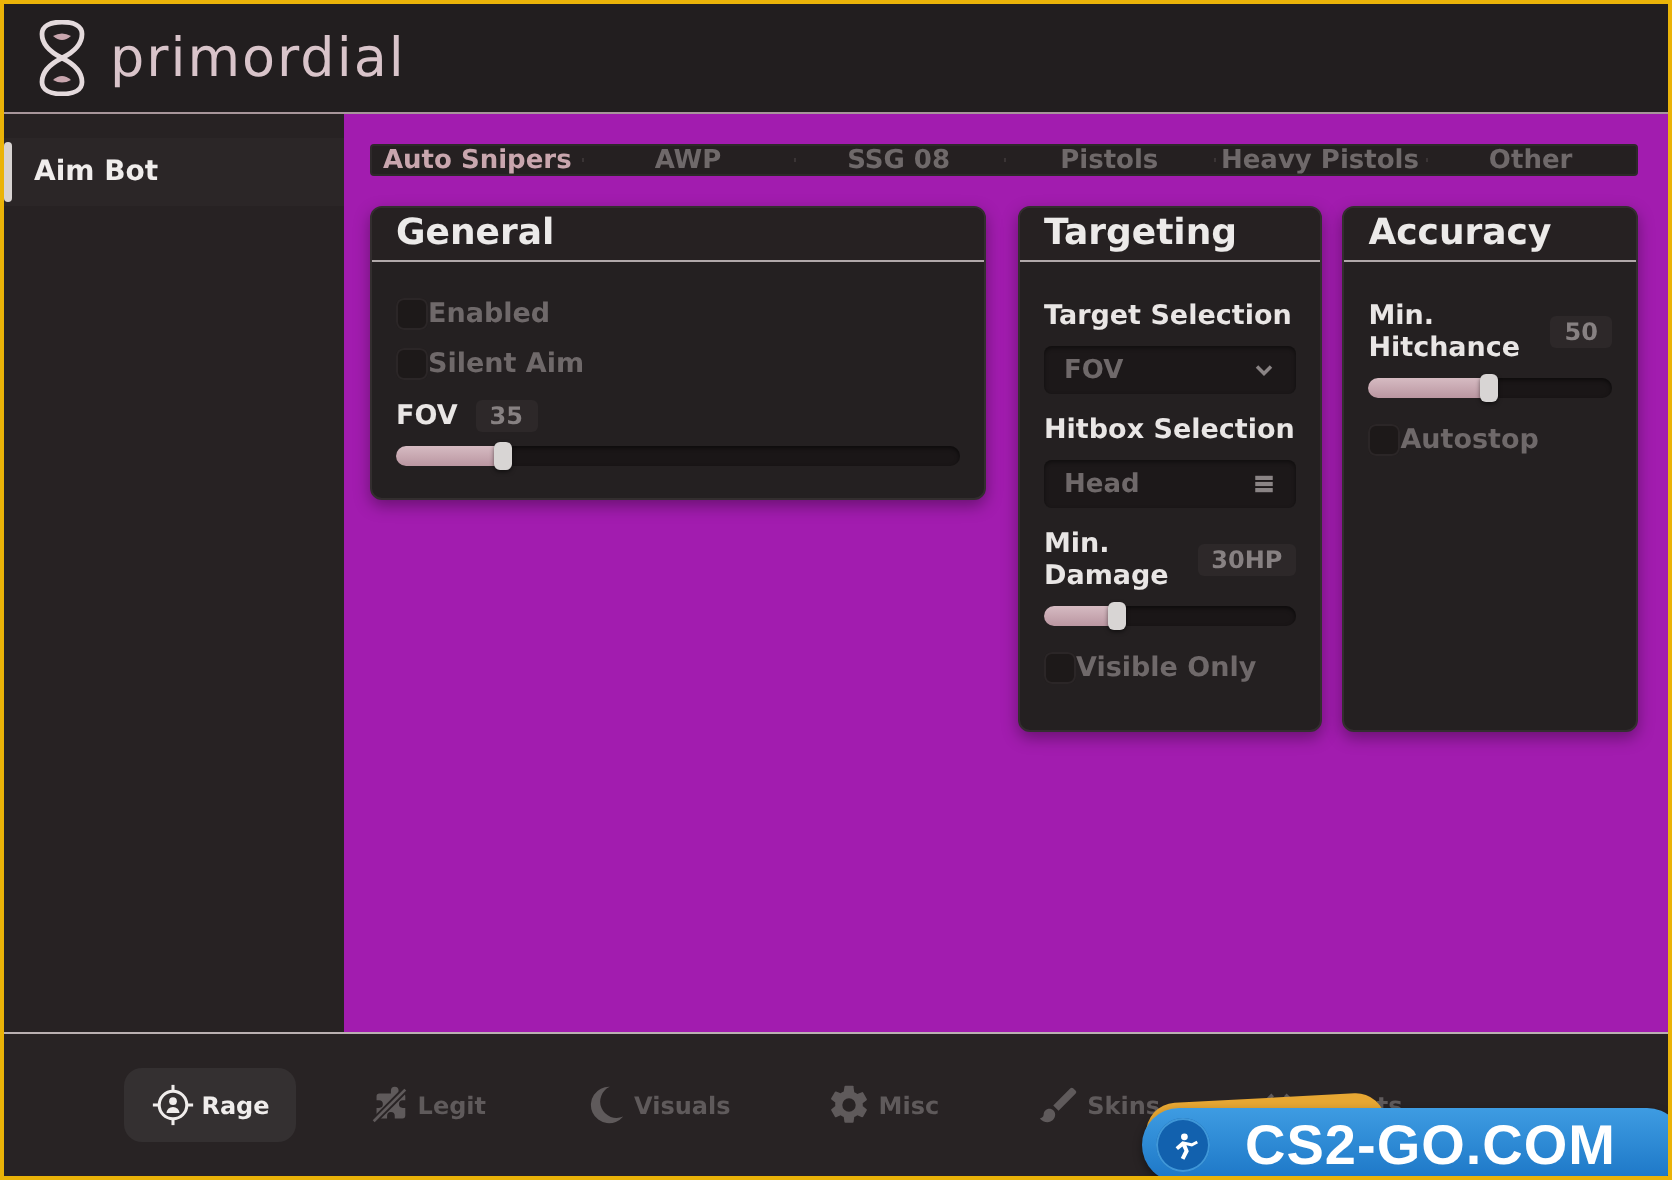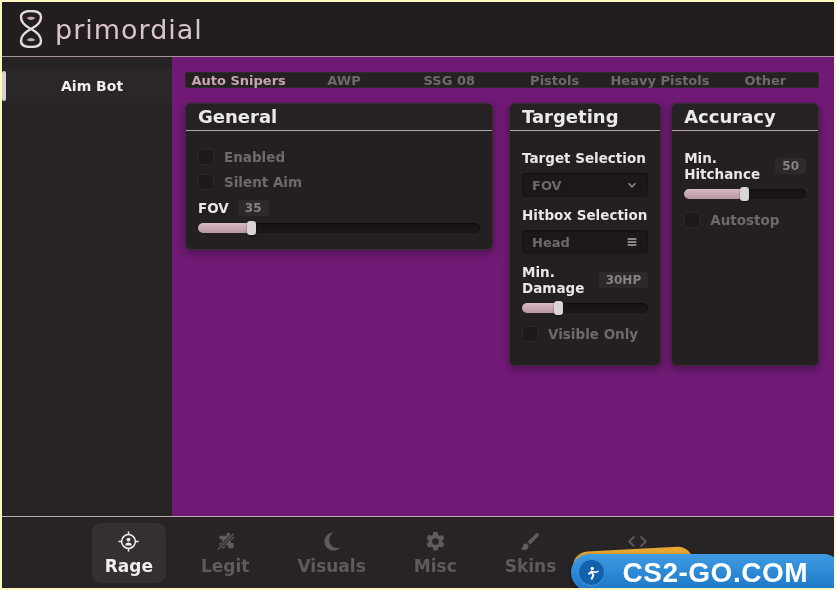--- a/index.html
+++ b/index.html
@@ -1,21 +1,21 @@
 <!DOCTYPE html>
 <html><head>
 <meta charset="utf-8">
 <style>
   * { margin:0; padding:0; box-sizing:border-box; }
   html,body { background:#111; }
   body { font-family:"DejaVu Sans","Liberation Sans",sans-serif; }
 
   .window{
     position:relative; width:836px; height:590px; overflow:hidden;
-    background:#701a75; border:2px solid #fef9c3;
+    background:#a21caf; border:2px solid #eab308;
     display:flex; flex-direction:column;
   }
 
   
   .titlebar{
     height:55px; flex:0 0 55px; display:flex; align-items:center;
     padding:0 14px; background:#221e1f;
     border-bottom:1px solid #a8969b;
   }
   .logo-icon{ width:30px; height:38px; }
@@ -29,21 +29,21 @@
 
   .sidebar{ width:170px; flex:0 0 170px; background:#272223; }
   .side-item{
     position:relative; margin-top:12px; padding:9px 12px 9px 15px;
     background:#2b2627; cursor:pointer;
   }
   .side-item::before{
     content:''; position:absolute; left:0; top:2px; bottom:2px; width:4px;
     border-radius:3px; background:#d8d3d2;
   }
-  .side-title{ color:#f0edec; font-weight:bold; font-size:14px;margin-left:44px; }
+  .side-title{ color:#f0edec; font-weight:bold; font-size:14px; }
   .side-sub{ color:#6b6566; font-size:11.5px; margin-top:3px; }
 
   .main{ flex:1; padding:15px 15px 0 13px; min-width:0; }
 
   
   .tabs{
     display:flex; height:16px; background:#252021;
     border:1px solid #2e292a; border-radius:2px;
   }
   .wtab{
@@ -64,21 +64,21 @@
     background:#242021; border:1px solid #332e2f; border-radius:6px;
     box-shadow:0 3px 8px rgba(0,0,0,.35); overflow:hidden;
   }
   .panel-header{
     height:27px; line-height:26px; padding:0 12px;
     font-size:18px; font-weight:bold; color:#eceae9;
     background:#262122; border-bottom:1px solid rgba(213,203,205,.8);
   }
   .panel-body{ padding:9px 12px 14px; }
 
-  .check-row{ display:flex; align-items:center; gap:10px; margin:9px 0; cursor:pointer;text-align:right; }
+  .check-row{ display:flex; align-items:center; margin:9px 0; cursor:pointer;text-align:right; }
   .checkbox{
     width:16px; height:16px; border-radius:4px; background:#1d1919;
     box-shadow:inset 0 0 0 1px #2b2627;
   }
   .check-label{ color:#6f696a; font-weight:bold; font-size:13.5px; }
 
   .label-row{ display:flex; align-items:center; gap:9px; margin:10px 0 7px; }
   .field-label{ color:#e9e6e5; font-weight:bold; font-size:13.5px; }
   .value-badge{
     background:#2d2829; color:#878182; font-weight:bold; font-size:12px;
@@ -108,23 +108,23 @@
   }
 
   
   .bottom-bar{
     height:72px; flex:0 0 72px; position:relative;
     background:#282324; border-top:1px solid rgba(211,201,202,.85);
     display:flex; align-items:center; justify-content:center; gap:22px;
     padding-right:60px;
   }
   .nav-item{
-    display:flex; flex-direction:column; align-items:center; gap:3px;
+    display:flex; flex-direction:row; align-items:center; gap:3px;
     padding:7px 13px; border-radius:9px; cursor:pointer;
-    color:#5f5a5b; font-weight:bold; font-size:17px;
+    color:#5f5a5b; font-weight:bold; font-size:12px;
   }
   .nav-item svg{ width:23px; height:23px; }
   .nav-item.active{ background:#343031; color:#f0edec; }
 
   
   .watermark{ position:absolute; right:-8px; bottom:-3px; }
   .wm-yellow{
     position:absolute; left:2px; top:-5px; width:120px; height:30px;
     background:#e7a733; border-radius:16px; transform:rotate(-3deg);
   }

